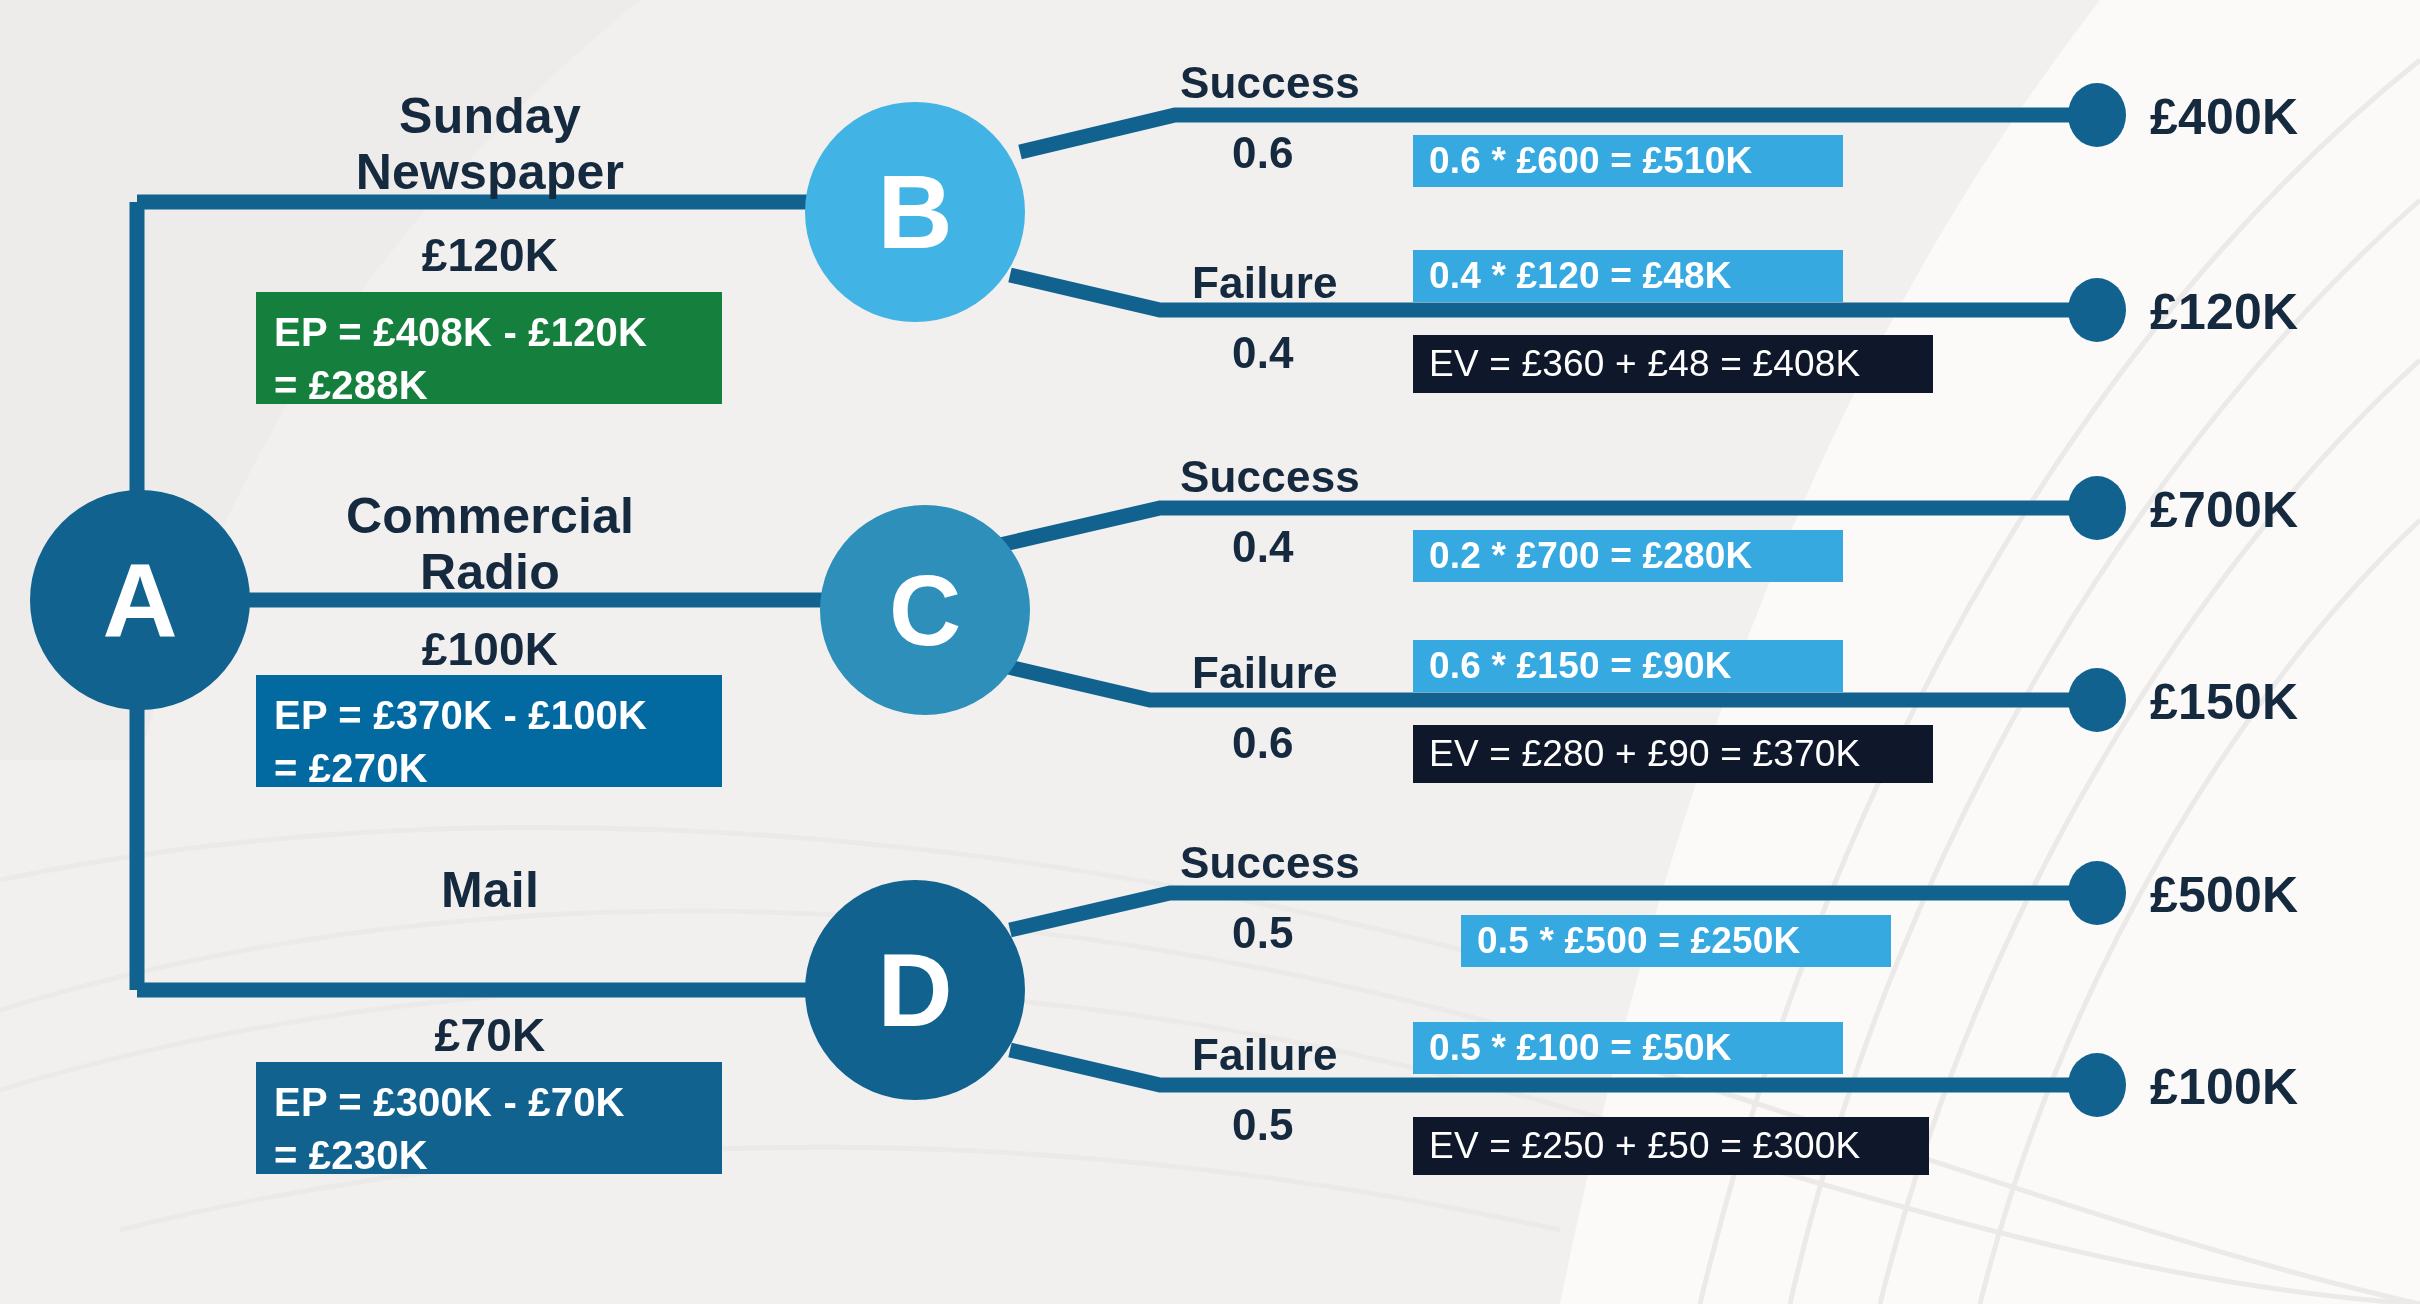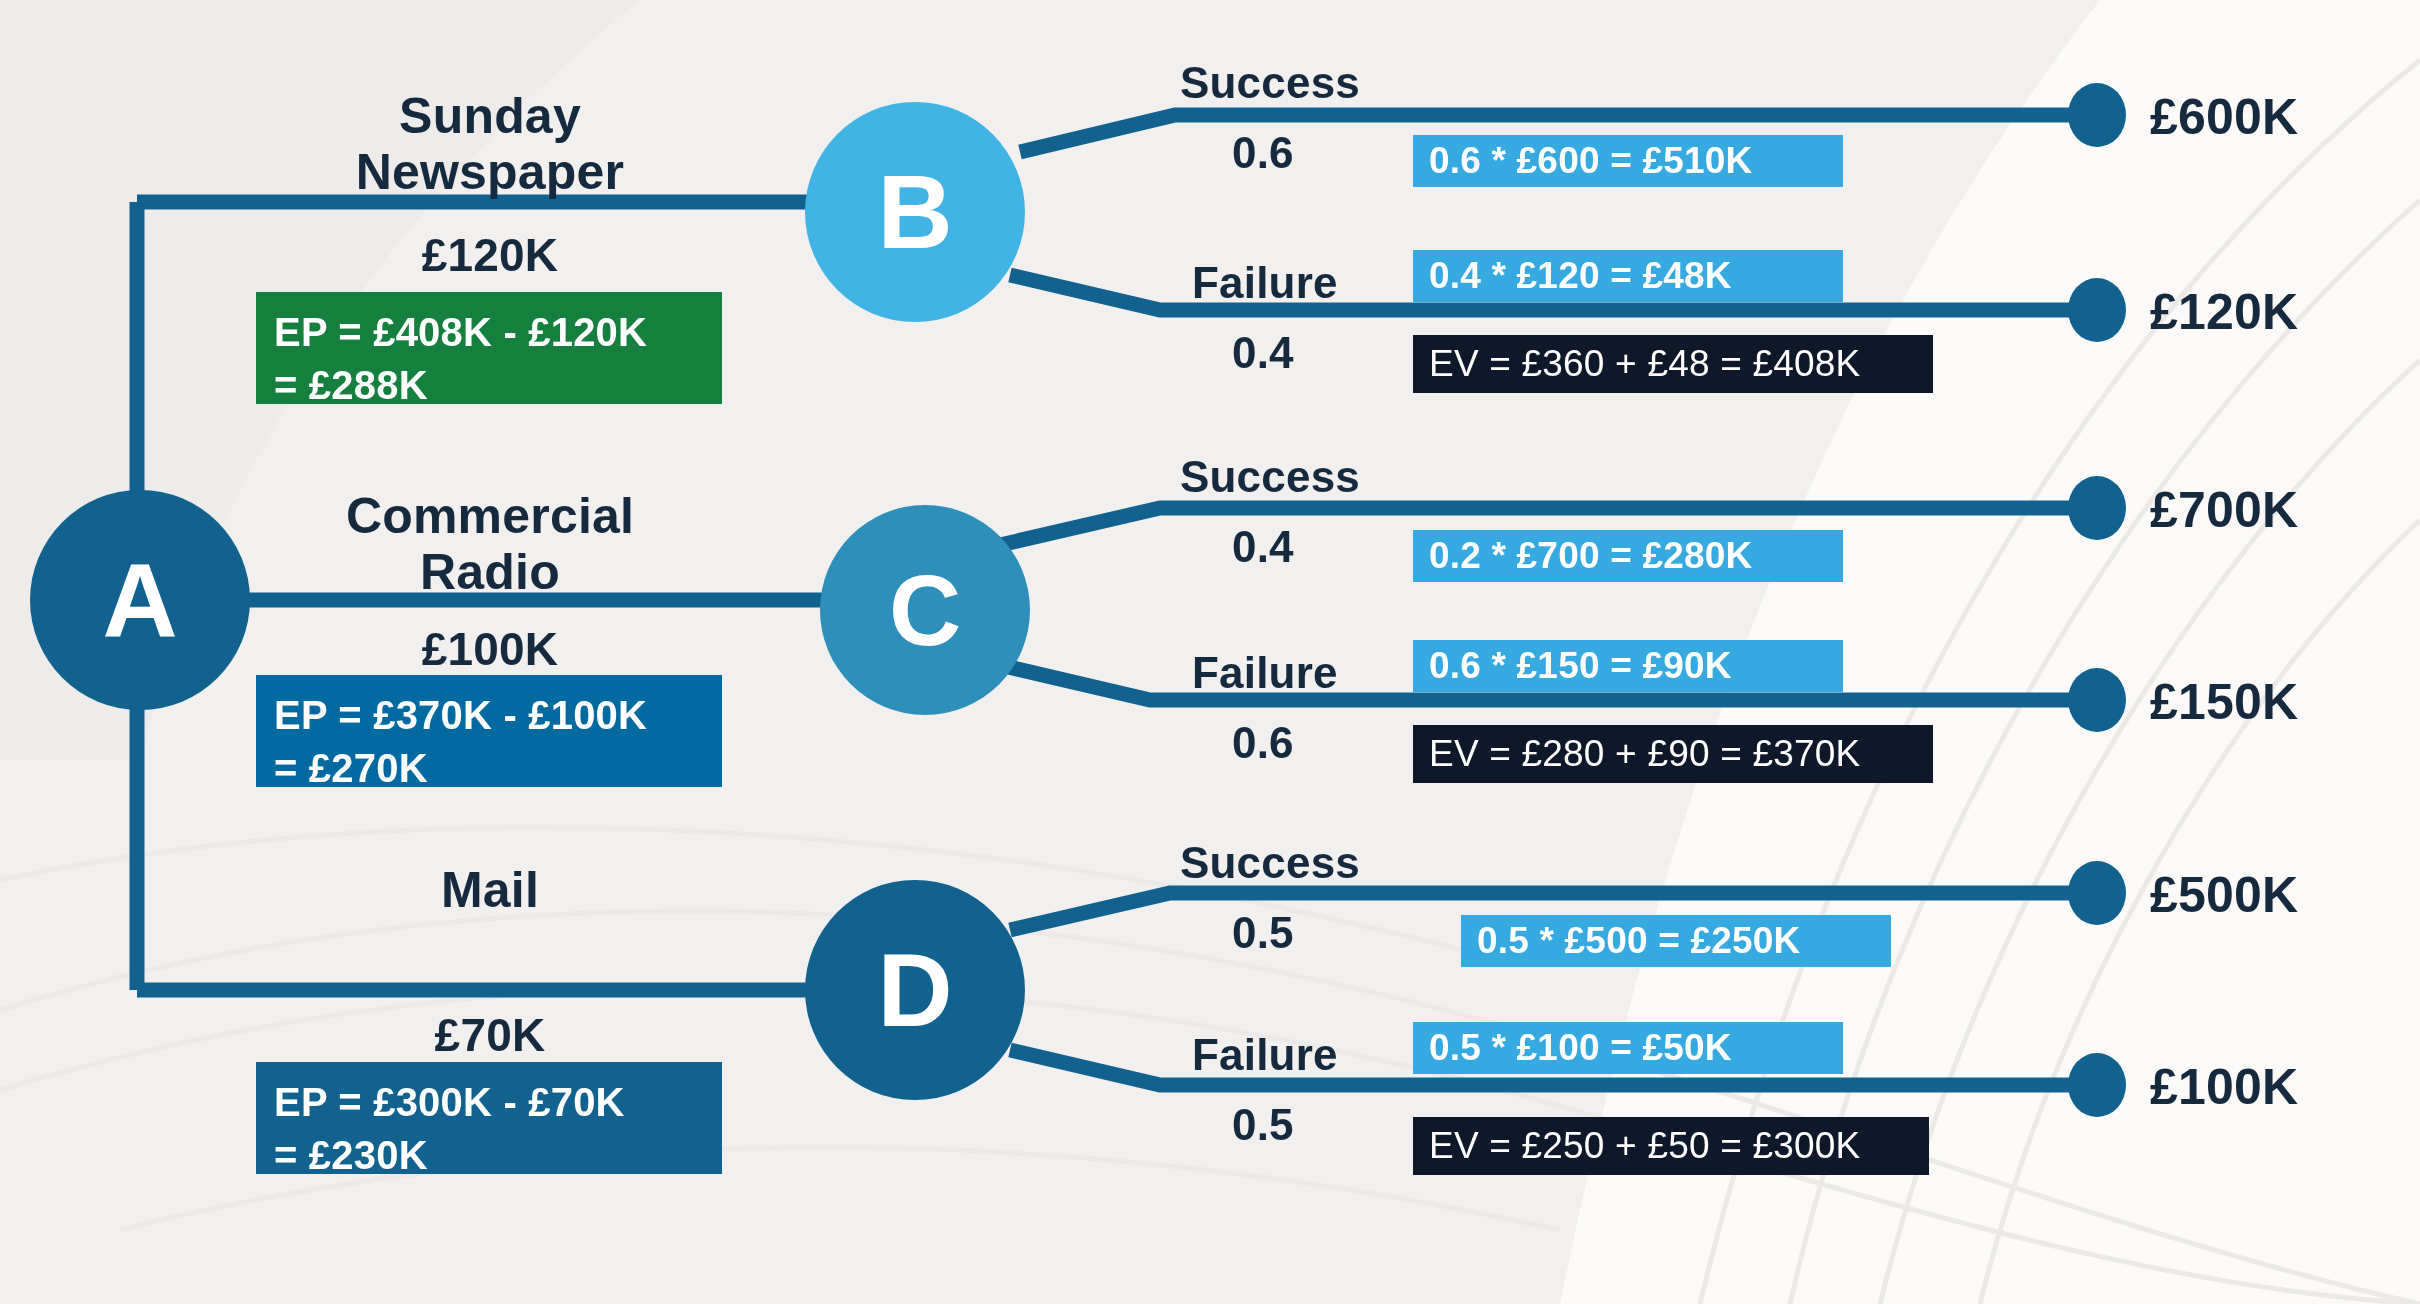--- a/index.html
+++ b/index.html
@@ -139,21 +139,21 @@
   <div class="outcome-label" style="left:1180px;top:58px;">Success</div>
   <div class="prob-label" style="left:1232px;top:128px;">0.6</div>
   <div class="calc-box" style="left:1413px;top:135px;width:430px;">0.6 * £600 = £510K</div>
 
   <div class="outcome-label" style="left:1192px;top:258px;">Failure</div>
   <div class="prob-label" style="left:1232px;top:328px;">0.4</div>
   <div class="calc-box" style="left:1413px;top:250px;width:430px;">0.4 * £120 = £48K</div>
   <div class="ev-box" style="left:1413px;top:335px;width:520px;">EV = £360 + £48 = £408K</div>
 
   <div class="terminal-dot" style="left:2068px;top:83px;"></div>
-  <div class="terminal-label" style="left:2150px;top:88px;">£600K</div>
+  <div class="terminal-label" style="left:2150px;top:88px;">£400K</div>
   <div class="terminal-dot" style="left:2068px;top:278px;"></div>
   <div class="terminal-label" style="left:2150px;top:283px;">£120K</div>
 
   <div class="branch-name" style="left:290px;top:488px;width:400px;">
     <div>Commercial</div>
     <div>Radio</div>
   </div>
   <div class="branch-cost" style="left:290px;top:622px;width:400px;">£100K</div>
   <div class="ep-box ep-c">
     <div>EP = £370K - £100K</div>

